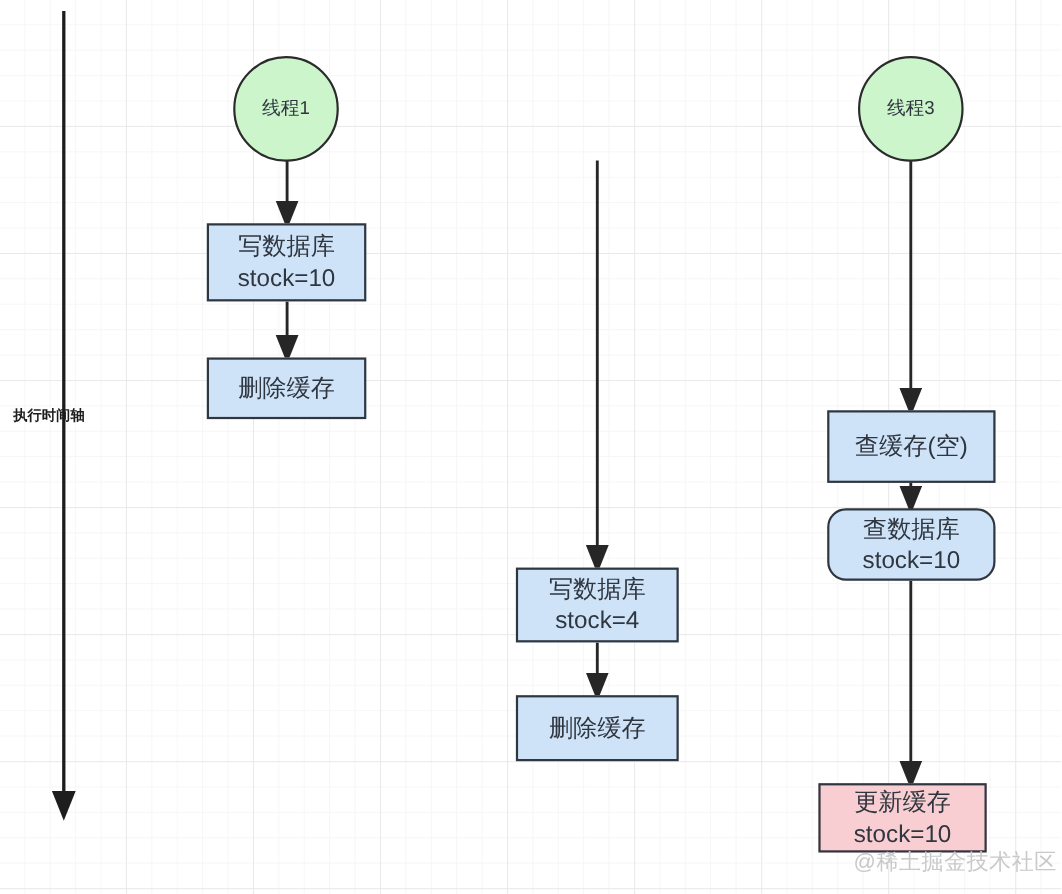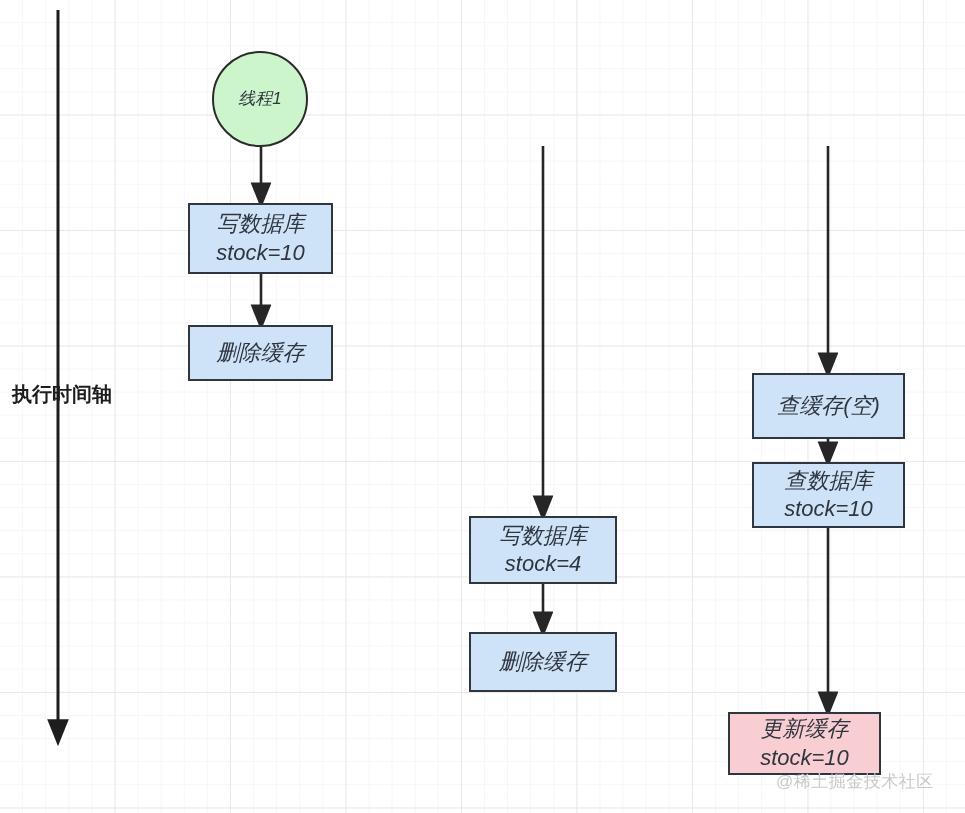--- a/index.html
+++ b/index.html
@@ -41,45 +41,43 @@
     position: absolute;
     box-sizing: border-box;
     display: flex;
     flex-direction: column;
     align-items: center;
     justify-content: center;
     text-align: center;
     color: #2f3640;
     line-height: 1.28;
     white-space: pre-line;
-    font-style: italic;
   }
   .circle-node {
     border-radius: 50%;
     border: 2.5px solid #2b2b2b;
     font-size: 17px;
   }
   .box-node {
     border: 2.5px solid #2f3640;
     font-size: 22px;
   }
   .box-line {
     display: block;
   }
   .axis-label {
     position: absolute;
-    font-size: 20px;
+    font-size: 13px;
     font-weight: bold;
     color: #1d1d1d;
     white-space: nowrap;
-    margin-top: 12px;
   }
   .watermark {
     position: absolute;
-    font-size: 17px;
+    font-size: 20px;
     color: #c9c9c9;
     white-space: nowrap;
     letter-spacing: 0.5px;
   }
 </style>
 </head>
 <body>
 
 <div id="canvas">
 
@@ -140,30 +138,33 @@
 
   <div class="node box-node" style="left:469px; top:516px; width:148px; height:68px; background:#cfe3f8;">
     <span class="box-line">写数据库</span>
     <span class="box-line">stock=4</span>
   </div>
 
   <div class="node box-node" style="left:469px; top:632px; width:148px; height:60px; background:#cfe3f8;">
     <span class="box-line">删除缓存</span>
   </div>
 
+  <div class="node circle-node" style="left:780px; top:51px; width:96px; height:96px; background:#ccf5cc;">
+    <span class="box-line">线程3</span>
+  </div>
 
   <div class="node box-node" style="left:752px; top:373px; width:153px; height:66px; background:#cfe3f8;">
     <span class="box-line">查缓存(空)</span>
   </div>
 
-  <div class="node box-node" style="left:752px; top:462px; width:153px; height:66px; background:#cfe3f8;">
+  <div class="node box-node" style="left:752px; top:462px; width:153px; height:66px; background:#cfe3f8;border-radius:17px;">
     <span class="box-line">查数据库</span>
     <span class="box-line">stock=10</span>
   </div>
 
-  <div class="node box-node" style="left:728px; top:712px; width:153px; height:63px; background:#f8ced2;">
+  <div class="node box-node" style="left:744px; top:712px; width:153px; height:63px; background:#f8ced2;">
     <span class="box-line">更新缓存</span>
     <span class="box-line">stock=10</span>
   </div>
 
   <div class="watermark" style="left:776px; top:770px;">@稀土掘金技术社区</div>
 
 </div>
 
 </body></html>

